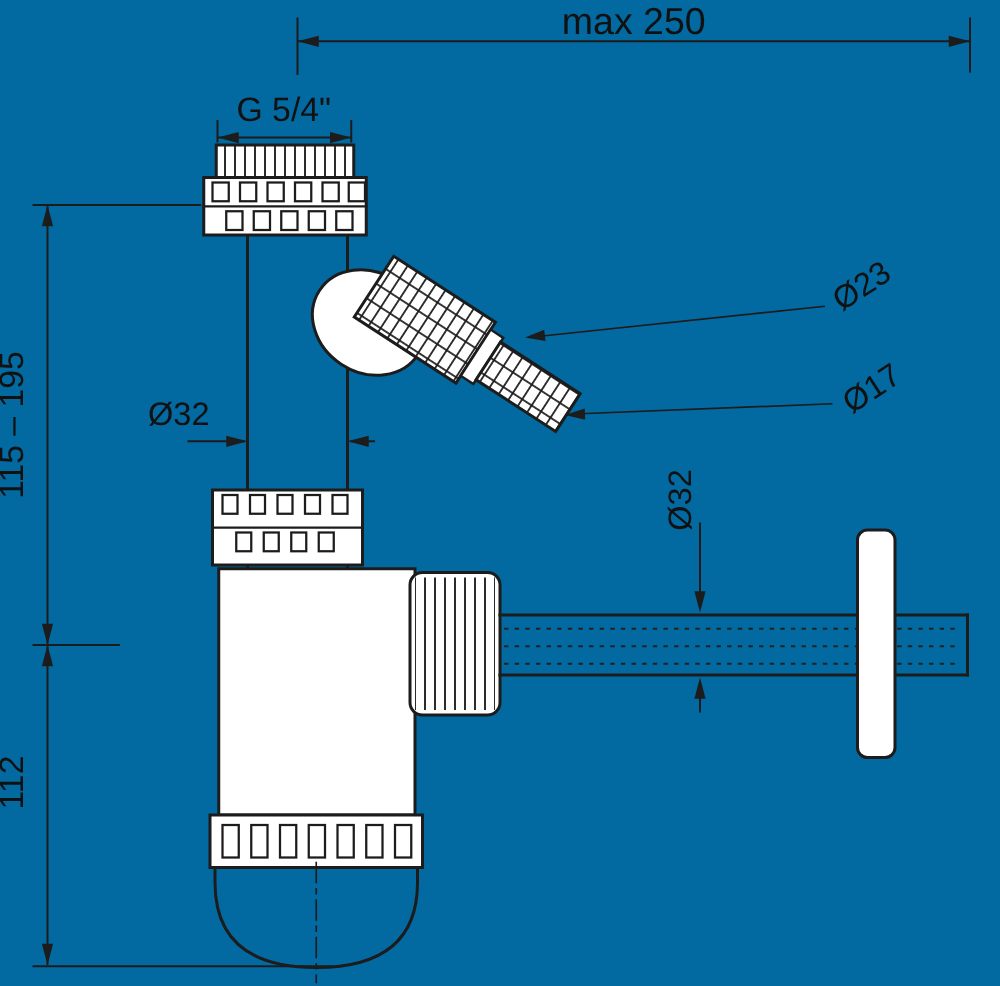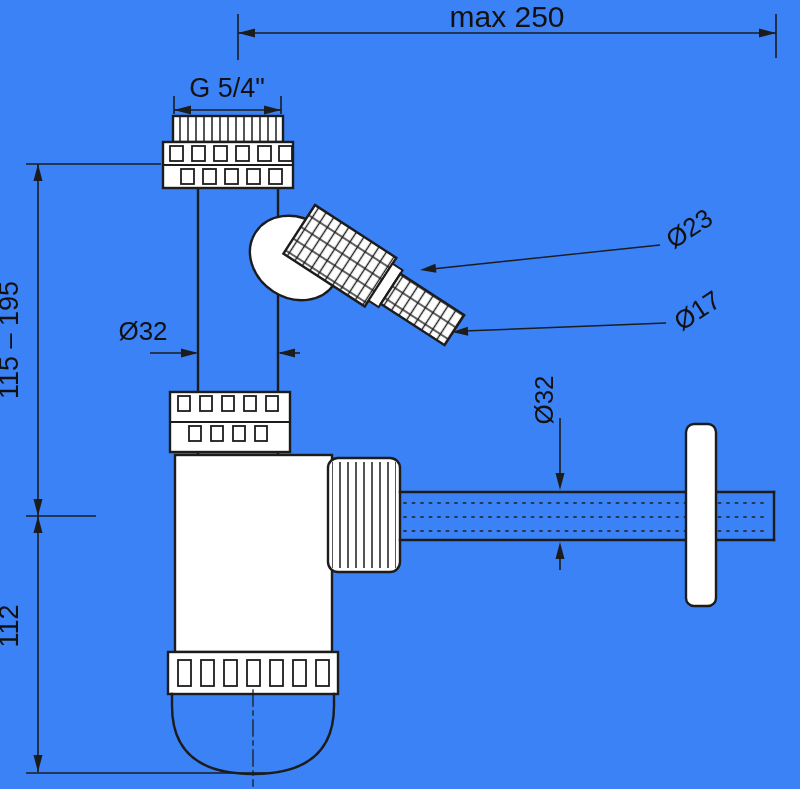--- a/index.html
+++ b/index.html
@@ -1,16 +1,16 @@
 <!DOCTYPE html>
 <html><head>
 <meta charset="utf-8">
 <style>
   html,body{margin:0;padding:0;background:#ffffff;}
-  .stage{width:800px;height:789px;background:#3b82f6;overflow:hidden;}
+  .stage{width:800px;height:789px;background:#0369a1;overflow:hidden;}
   svg text{
     font-family:"Liberation Sans","DejaVu Sans",sans-serif;
     fill:#111111;
   }
 </style>
 </head>
 <body>
 
 <div class="stage">
 <svg width="800" height="789" viewBox="0 0 800 789" xmlns="http://www.w3.org/2000/svg">

